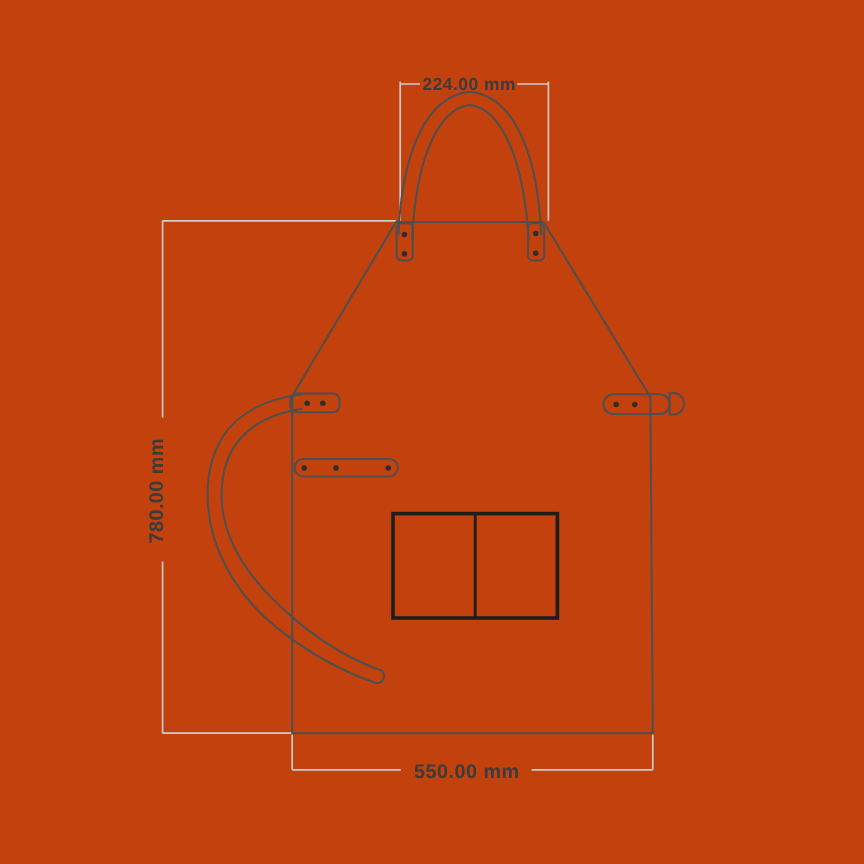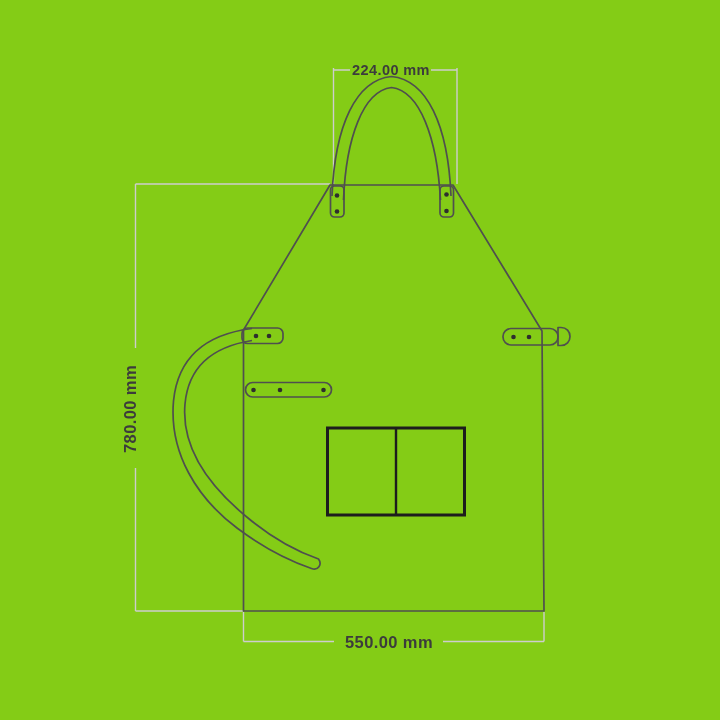--- a/index.html
+++ b/index.html
@@ -8,21 +8,21 @@
     background: #ffffff;
     width: 720px;
     height: 720px;
     overflow: hidden;
     font-family: "Liberation Sans", sans-serif;
   }
   .canvas {
     position: relative;
     width: 720px;
     height: 720px;
-    background: #84cc16;
+    background: #c2410c;
   }
   svg { display: block; }
   text {
     font-family: "Liberation Sans", sans-serif;
     font-weight: bold;
   }
   .dim-label-top    { font-size: 14.5px; letter-spacing: 0.4px; }
   .dim-label-side   { font-size: 16.5px; letter-spacing: 0.4px; }
   .dim-label-bottom { font-size: 16.5px; letter-spacing: 0.4px; }
 </style>

